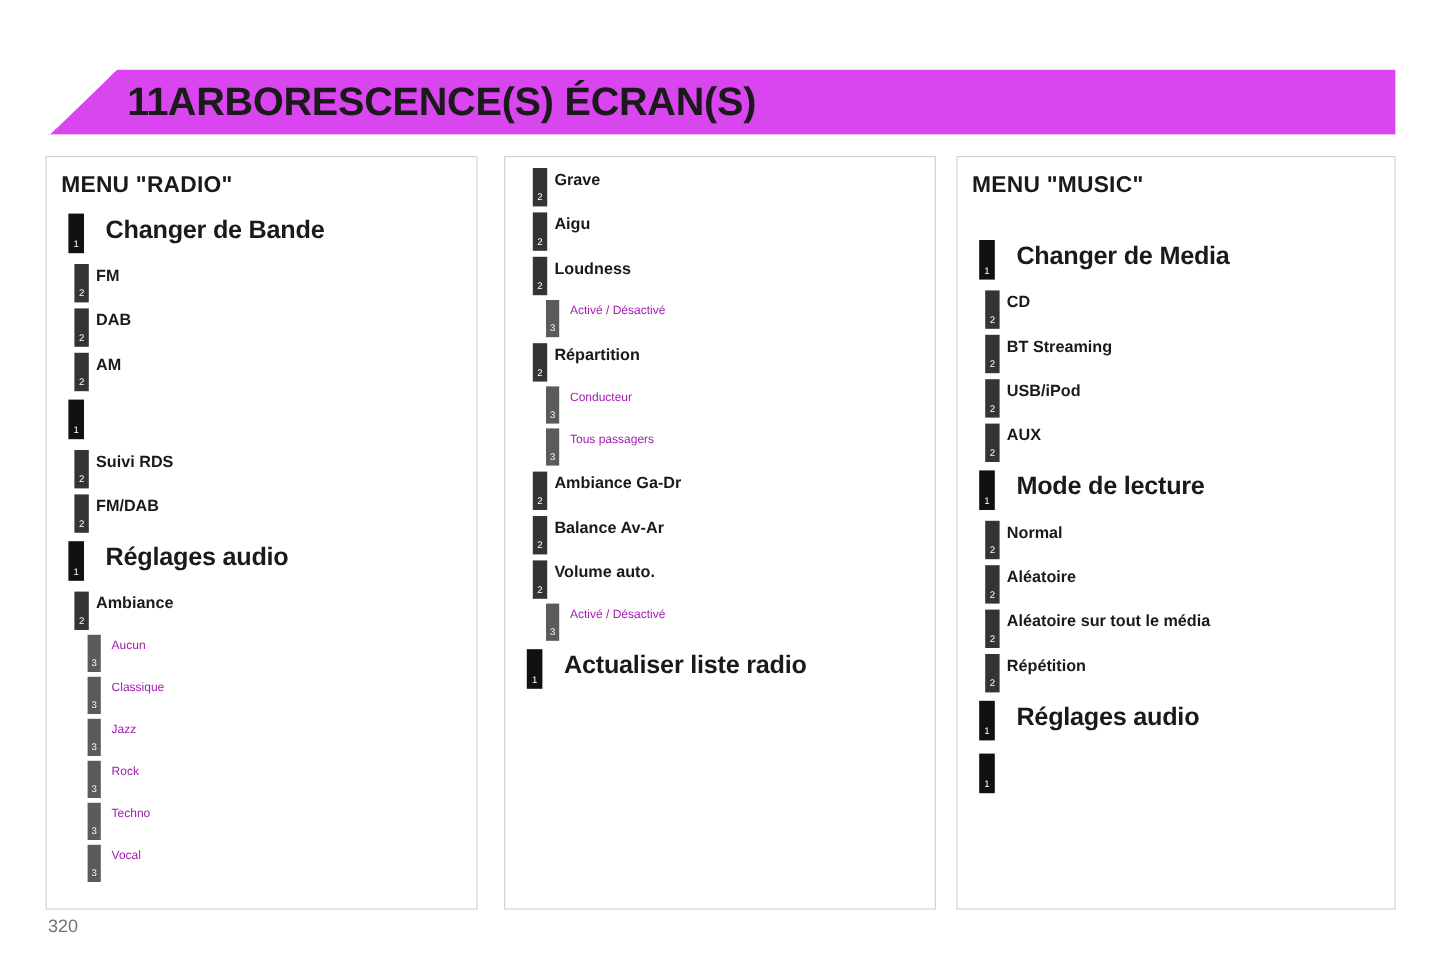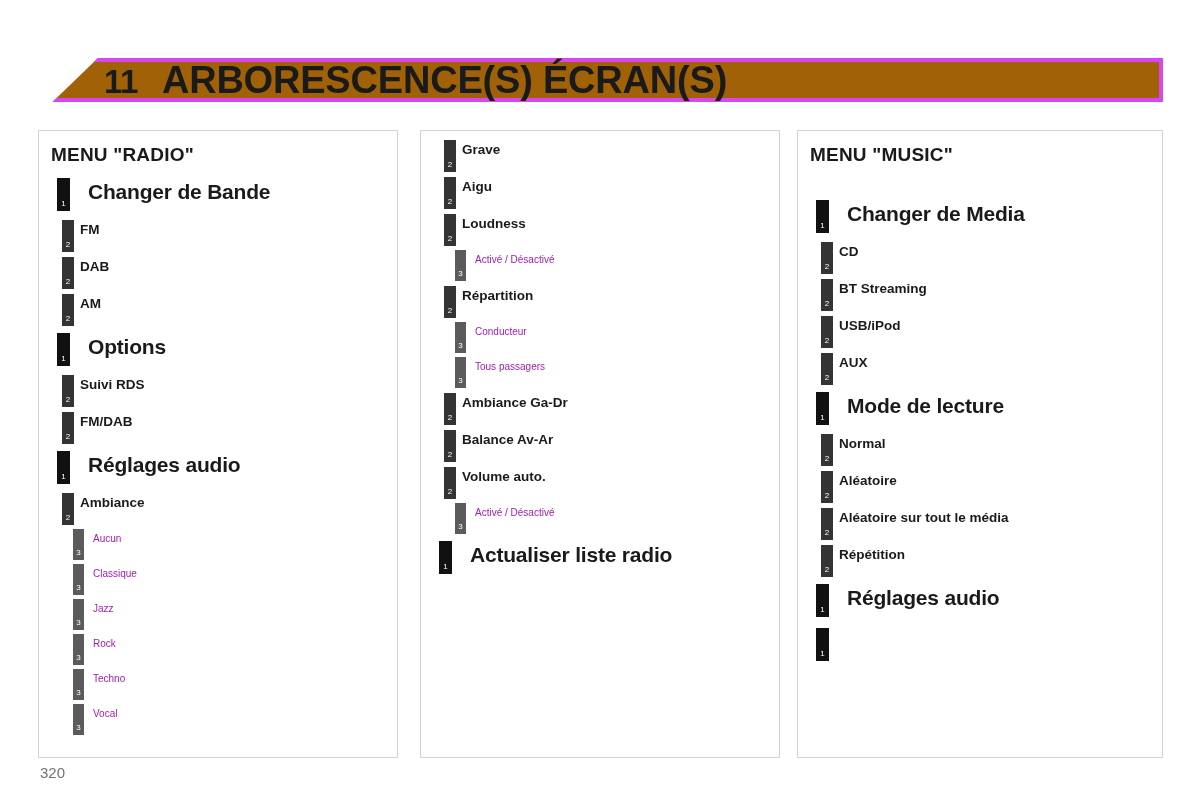--- a/index.html
+++ b/index.html
@@ -15,43 +15,42 @@
     color: #1a1a1a;
     position: relative;
   }
 
   
   #chapter-header {
     position: absolute;
     left: 40px;
     top: 58px;
     width: 1123px;
-    height: 44px;
-    background: #a16207;
-    border: 4px solid #d946ef;
+    height: 54px;
+    background: #d946ef;
+    border: 6px solid #d946ef;
     box-sizing: border-box;
     
     clip-path: polygon(58px 0, 100% 0, 100% 100%, 0 100%, 0 56px);
     display: flex;
     align-items: center;
   }
   #chapter-header-inner {
     display: flex;
     align-items: baseline;
     padding-left: 60px;
   }
   .chapter-num {
     font-size: 33px;
     font-weight: bold;
     letter-spacing: -0.5px;
   }
   .chapter-title {
-    font-size: 38px;
+    font-size: 33px;
     font-weight: bold;
-    margin-left: 24px;
     letter-spacing: -0.2px;
   }
 
   
   .column {
     position: absolute;
     top: 130px;
     height: 628px;
     box-sizing: border-box;
     border: 1px solid #d3d3d3;
@@ -201,21 +200,20 @@
         <div class="node lv2">
           <span class="bar">
             <span>2</span>
           </span>
           <span class="lbl">AM</span>
         </div>
         <div class="node lv1">
           <span class="bar">
             <span>1</span>
           </span>
-          <span class="lbl">Options</span>
         </div>
         <div class="node lv2">
           <span class="bar">
             <span>2</span>
           </span>
           <span class="lbl">Suivi RDS</span>
         </div>
         <div class="node lv2">
           <span class="bar">
             <span>2</span>

